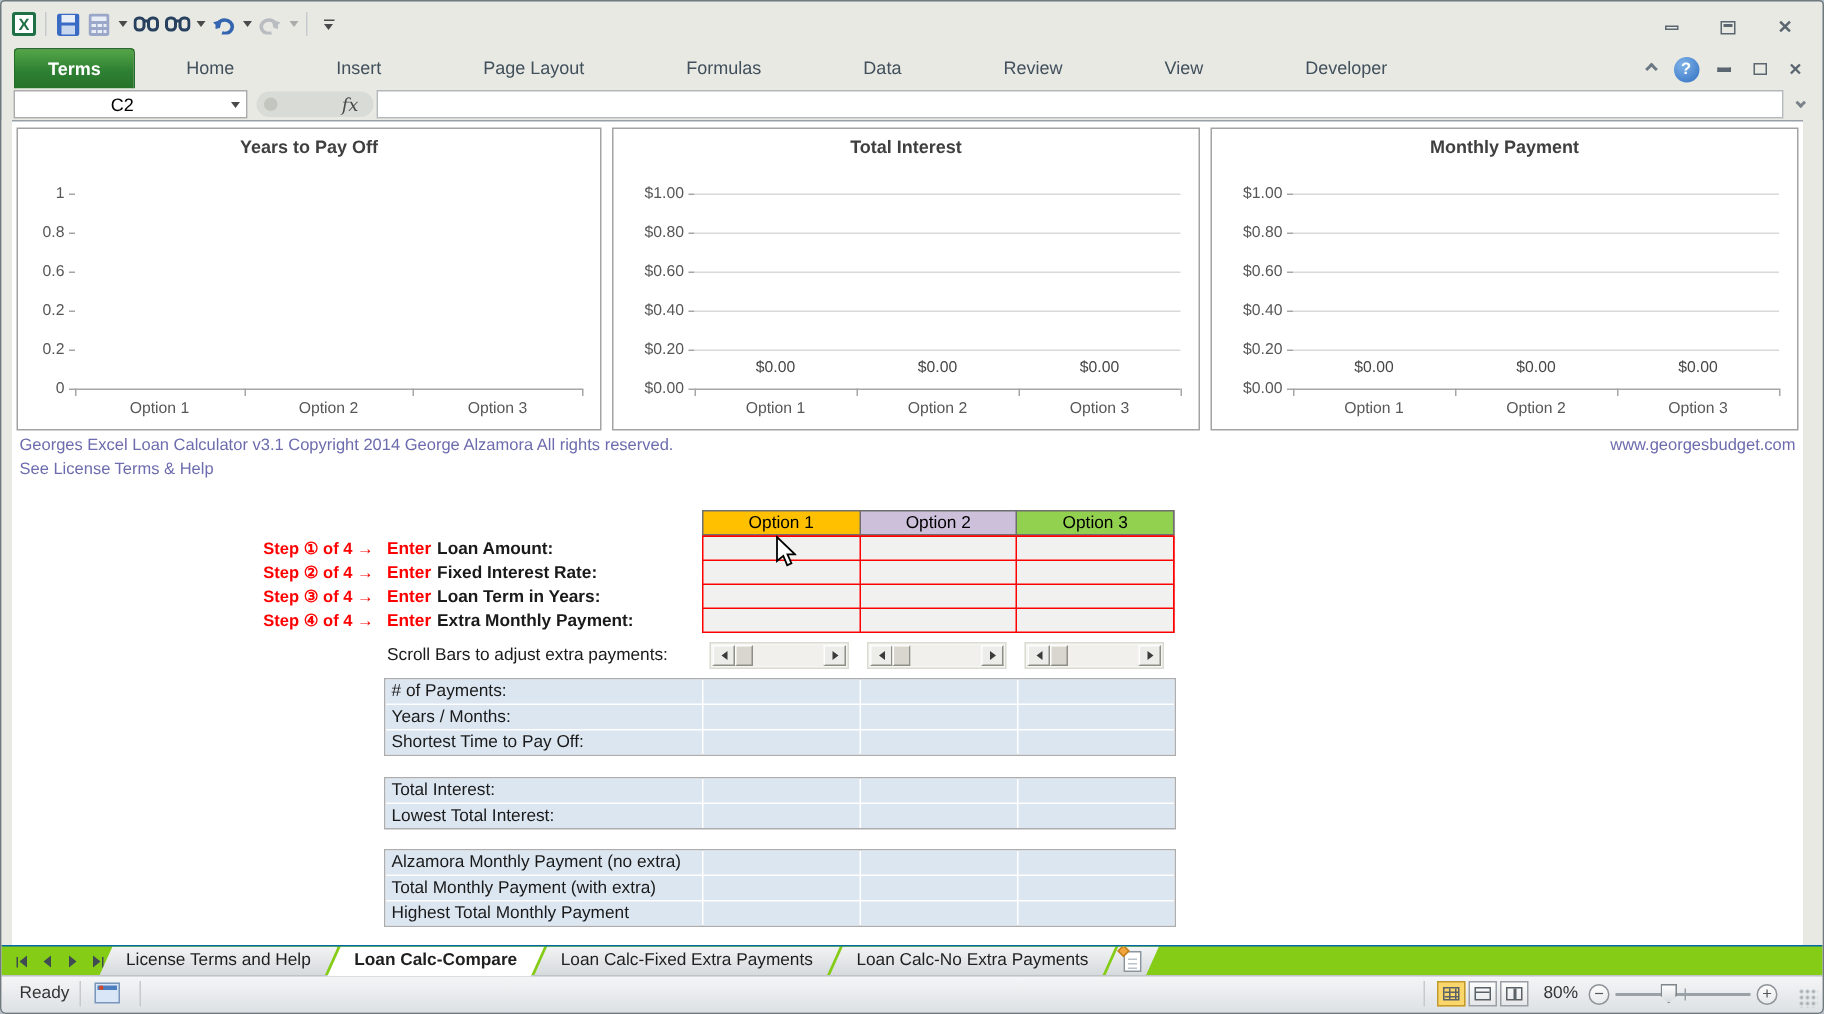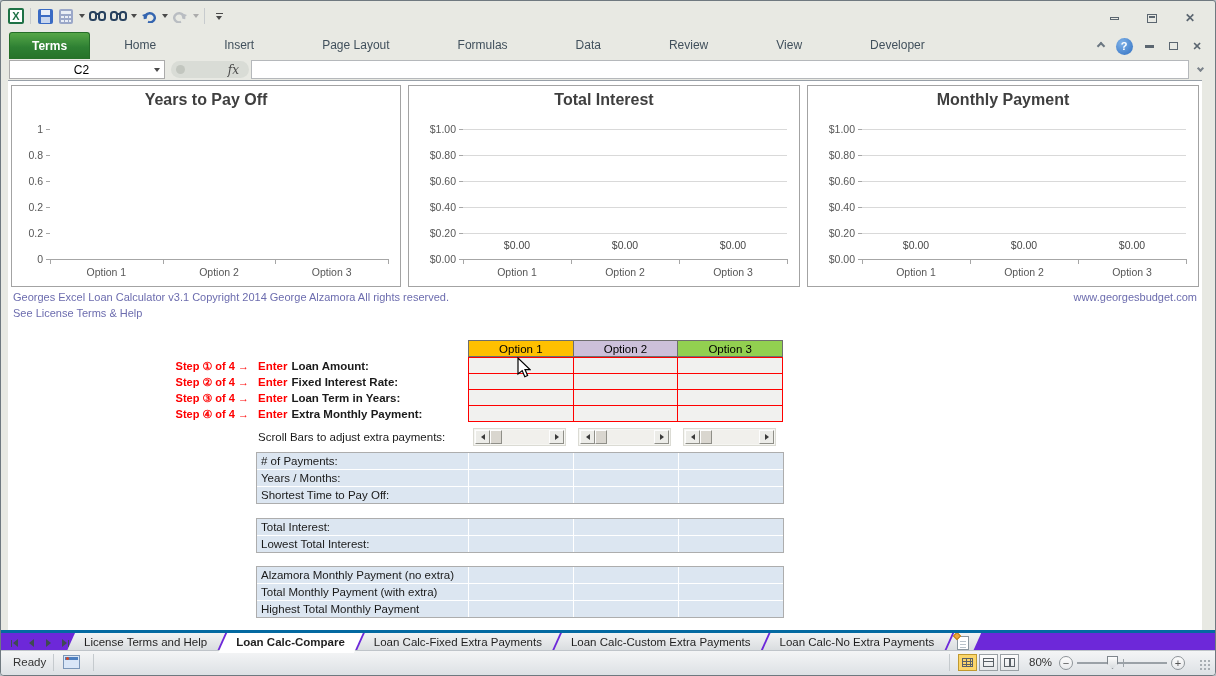--- a/index.html
+++ b/index.html
@@ -49,21 +49,21 @@
   .fxpill .fx{margin-left:auto;margin-right:10px;font-family:"DejaVu Serif",serif;font-style:italic;font-size:12px;color:#4A4A4A;}
   .fline{position:absolute;left:250px;top:1px;right:26px;height:19px;background:#FFF;border:1px solid #B5B8BB;font-size:12px;padding:2px 4px;color:#000;}
   .fexpand{position:absolute;right:6px;top:3px;width:17px;height:15px;display:flex;align-items:center;justify-content:center;}
   .fexpand .c{width:5px;height:5px;border-right:2px solid #7A828A;border-bottom:2px solid #7A828A;transform:rotate(45deg);margin-top:-2px;}
 
   
   .sheet{position:absolute;left:7px;top:79px;width:1194px;height:550px;background:#FFF;border-top:1px solid #98A0A8;}
 
   
   .chart{position:absolute;background:#FFF;border:1px solid #A3A3A3;}
-  .ctitle{position:absolute;top:5px;left:0;right:0;text-align:center;font-weight:bold;font-size:16px;color:#3F3F3F;}
+  .ctitle{position:absolute;top:5px;left:0;right:0;text-align:center;font-weight:bold;font-size:12px;color:#3F3F3F;}
   .plot{position:absolute;top:43px;bottom:26px;border-bottom:1px solid #A6A6A6;}
   .pl38 .plot{left:38px;right:12px;}
   .pl54 .plot{left:54px;right:12px;}
   .ytick{position:absolute;right:calc(100% + 7px);transform:translateY(-50%);font-size:10.5px;color:#575757;white-space:nowrap;}
   .ytickmark{position:absolute;left:-4px;width:4px;height:1px;background:#A6A6A6;}
   .gridline{position:absolute;left:0;right:0;height:1px;background:#D9D9D9;}
   .catlbl{position:absolute;top:calc(100% + 7px);transform:translateX(-50%);font-size:10.5px;color:#575757;white-space:nowrap;}
   .catsep{position:absolute;bottom:-5px;width:1px;height:5px;background:#A6A6A6;}
   .datalbl{position:absolute;bottom:8px;transform:translateX(-50%);font-size:10.5px;color:#474747;white-space:nowrap;}
 
@@ -93,21 +93,21 @@
   .sb-thumb{width:12px;height:14px;background:#D9D6CF;border:1px solid;border-color:#FDFDFD #8F8F88 #8F8F88 #FDFDFD;flex:none;}
   .sb-track{flex:1;height:14px;background:#F1F0EC;}
 
   
   .grp{position:absolute;left:255px;width:528px;display:grid;grid-template-columns:211px 104px 104px 104px;
        grid-auto-rows:16px;gap:1px;background:#FFF;border:1px solid #ADADAD;}
   .g-label{background:#DCE6F1;font-size:11.5px;color:#1A1A1A;line-height:16px;padding-left:4px;white-space:nowrap;overflow:hidden;}
   .g-cell{background:#DCE6F1;}
 
   
-  .tabbar{position:absolute;left:0;top:629px;right:0;height:20px;border-top:3px solid #0369a1;background:#6d28d9;}
+  .tabbar{position:absolute;left:0;top:629px;right:0;height:20px;border-top:1px solid #0369a1;background:#84cc16;}
   .navbtns{position:absolute;left:6px;top:3px;display:flex;gap:2px;}
   .nbtn{width:15px;height:14px;display:flex;align-items:center;justify-content:center;gap:1px;}
   .nbar{width:1px;height:7px;background:#3F4A53;}
   .ntri-l{width:0;height:0;border-top:4px solid transparent;border-bottom:4px solid transparent;border-right:5px solid #3F4A53;}
   .ntri-r{width:0;height:0;border-top:4px solid transparent;border-bottom:4px solid transparent;border-left:5px solid #3F4A53;}
   .stabs{position:absolute;left:72px;top:0;height:20px;display:flex;}
   .stab{height:20px;line-height:19px;padding:0 18px;margin-left:-7px;font-size:11.5px;color:#1F1F1F;white-space:nowrap;
         background:linear-gradient(#F2F3F4,#D5D9DC);clip-path:polygon(9px 0,100% 0,calc(100% - 9px) 100%,0 100%);}
   .stab.active{background:#FFFFFF;font-weight:bold;z-index:4;position:relative;}
   .stab.insert{width:36px;padding:0;display:flex;align-items:center;justify-content:center;}
@@ -481,21 +481,20 @@
         </div>
       <div class="nbtn">
           <span class="ntri-r"></span>
           <span class="nbar"></span>
         </div>
     </div>
     <div class="stabs">
       <div class="stab">License Terms and Help</div>
       <div class="stab active">Loan Calc-Compare</div>
       <div class="stab">Loan Calc-Fixed Extra Payments</div>
-      <div class="stab">Loan Calc-Custom Extra Payments</div>
       <div class="stab">Loan Calc-No Extra Payments</div>
       <div class="stab insert">
         <span class="sheeticon">
             <span class="ln" style="top:4px"></span>
             <span class="ln" style="top:7px"></span>
             <span class="ln" style="top:10px"></span>
             <span class="star"></span>
           </span>
       </div>
     </div>

